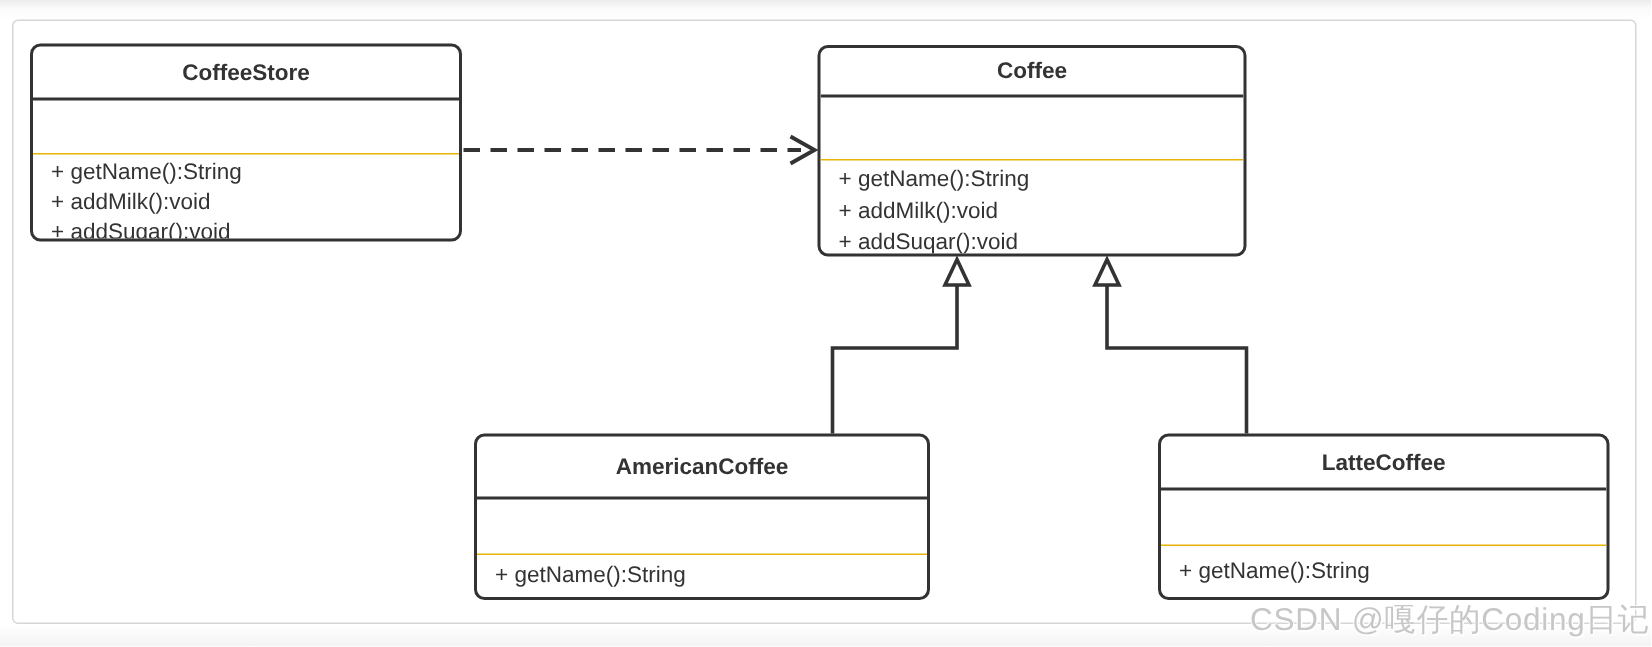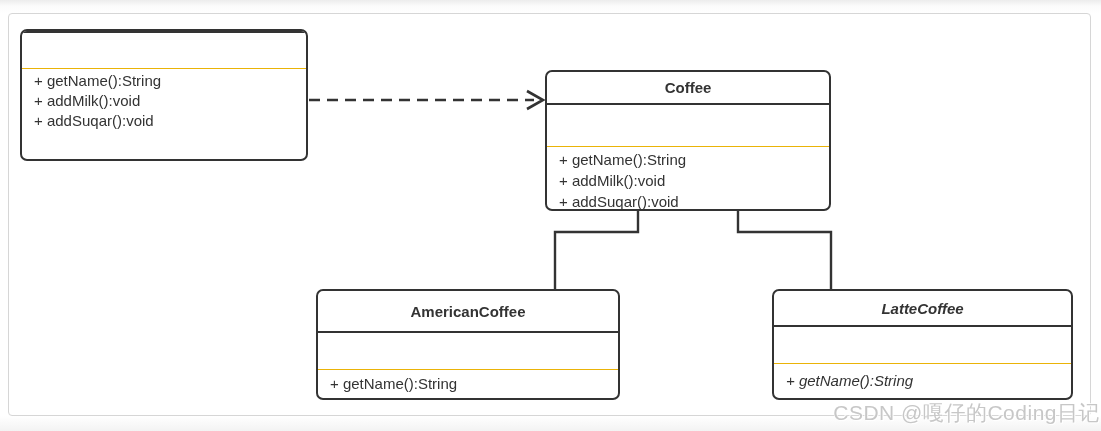--- a/index.html
+++ b/index.html
@@ -72,27 +72,27 @@
     letter-spacing: 0.5px;
     color: #c7c7c7;
     text-shadow: 1px 1px 0 #ffffff, -1px -1px 0 rgba(255,255,255,0.75);
     white-space: nowrap;
     margin-left: 10px;
   }
   
   #cls-coffeestore   { left: 20px;  top: 29px;  width: 288px; height: 132px; }
   #cls-coffeestore .uml-title { height: 34px; }
   #cls-coffeestore .uml-attrs { height: 37px; }
-  #cls-coffee        { left: 545px; top: 30px;  width: 286px; height: 141px; margin-top: 40px; }
+  #cls-coffee        { left: 545px; top: 30px;  width: 286px; height: 141px; }
   #cls-coffee .uml-title { height: 31px; }
   #cls-coffee .uml-attrs { height: 43px; }
   #cls-americancoffee{ left: 316px; top: 289px; width: 304px; height: 111px; }
   #cls-americancoffee .uml-title { height: 40px; }
   #cls-americancoffee .uml-attrs { height: 38px; }
-  #cls-lattecoffee   { left: 772px; top: 289px; width: 301px; height: 111px; font-style: italic; }
+  #cls-lattecoffee   { left: 772px; top: 289px; width: 301px; height: 111px; }
   #cls-lattecoffee .uml-title { height: 34px; }
   #cls-lattecoffee .uml-attrs { height: 38px; }
 </style>
 </head>
 <body>
 
 <div class="stage">
 
   <div class="frame"></div>
 
@@ -108,20 +108,21 @@
       <polygon points="638,173 630,190 646,190" fill="#ffffff"></polygon>
     </g>
 
     <g stroke="#333333" stroke-width="2.4">
       <path d="M831,289 L831,232 L738,232 L738,190" fill="none"></path>
       <polygon points="738,173 730,190 746,190" fill="#ffffff"></polygon>
     </g>
   </svg>
 
   <div class="uml-class" id="cls-coffeestore">
+    <div class="uml-title">CoffeeStore</div>
     <div class="uml-attrs"></div>
     <div class="uml-methods">
       <div>+ getName():String</div>
       <div>+ addMilk():void</div>
       <div>+ addSuqar():void</div>
     </div>
   </div>
 
   <div class="uml-class" id="cls-coffee">
     <div class="uml-title">Coffee</div>

